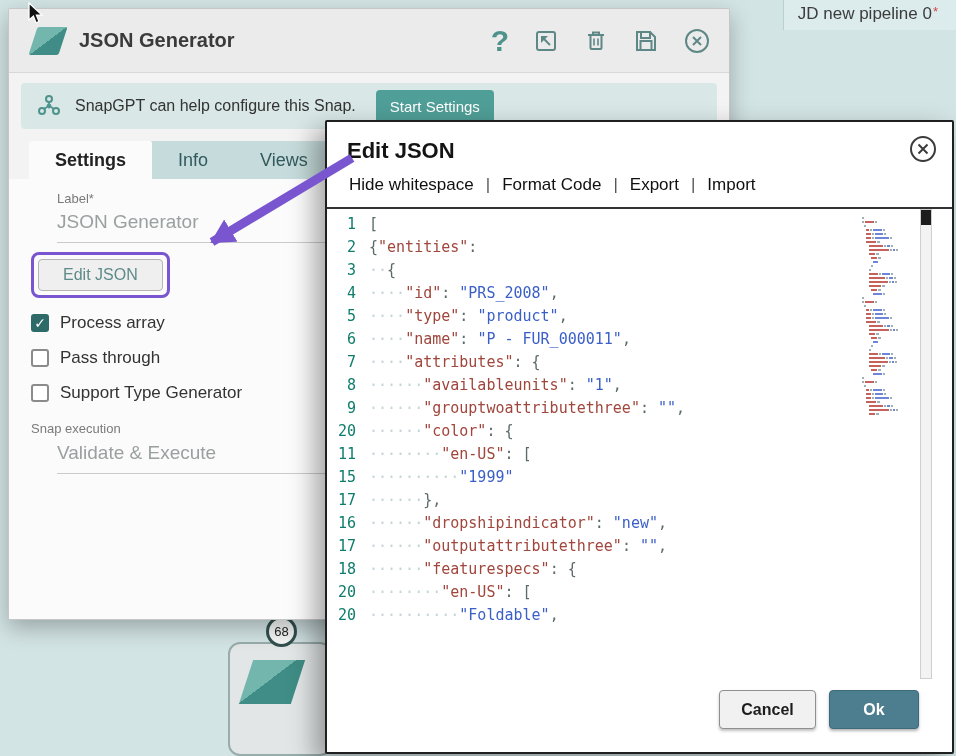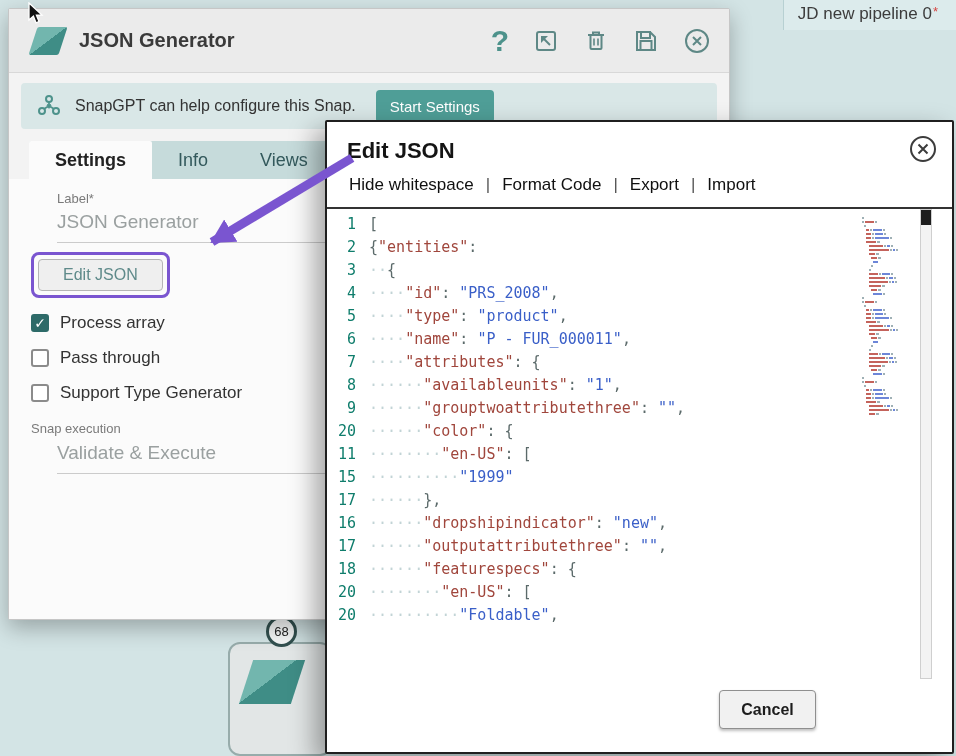--- a/index.html
+++ b/index.html
@@ -583,20 +583,21 @@
           <span class="mm-seg" style="width: 3px; background: rgb(159, 176, 181);"></span>
         </div>
       </div>
     <div class="vscroll">
       <div class="thumb"></div>
     </div>
   </div>
 
   <div class="modal-footer">
     <button class="btn-cancel">Cancel</button>
+    <button class="btn-ok">Ok</button>
   </div>
 </div>
 
 <svg class="anno-arrow" width="956" height="756" viewBox="0 0 956 756">
   <defs>
     <marker id="ah" markerUnits="userSpaceOnUse" markerWidth="28" markerHeight="28" refX="22" refY="13" orient="auto">
       <path d="M0,0 L24,13 L0,26 z" fill="#7a55d0"></path>
     </marker>
   </defs>
   <line x1="352" y1="158" x2="212" y2="242" stroke="#7a55d0" stroke-width="9" marker-end="url(#ah)"></line>

